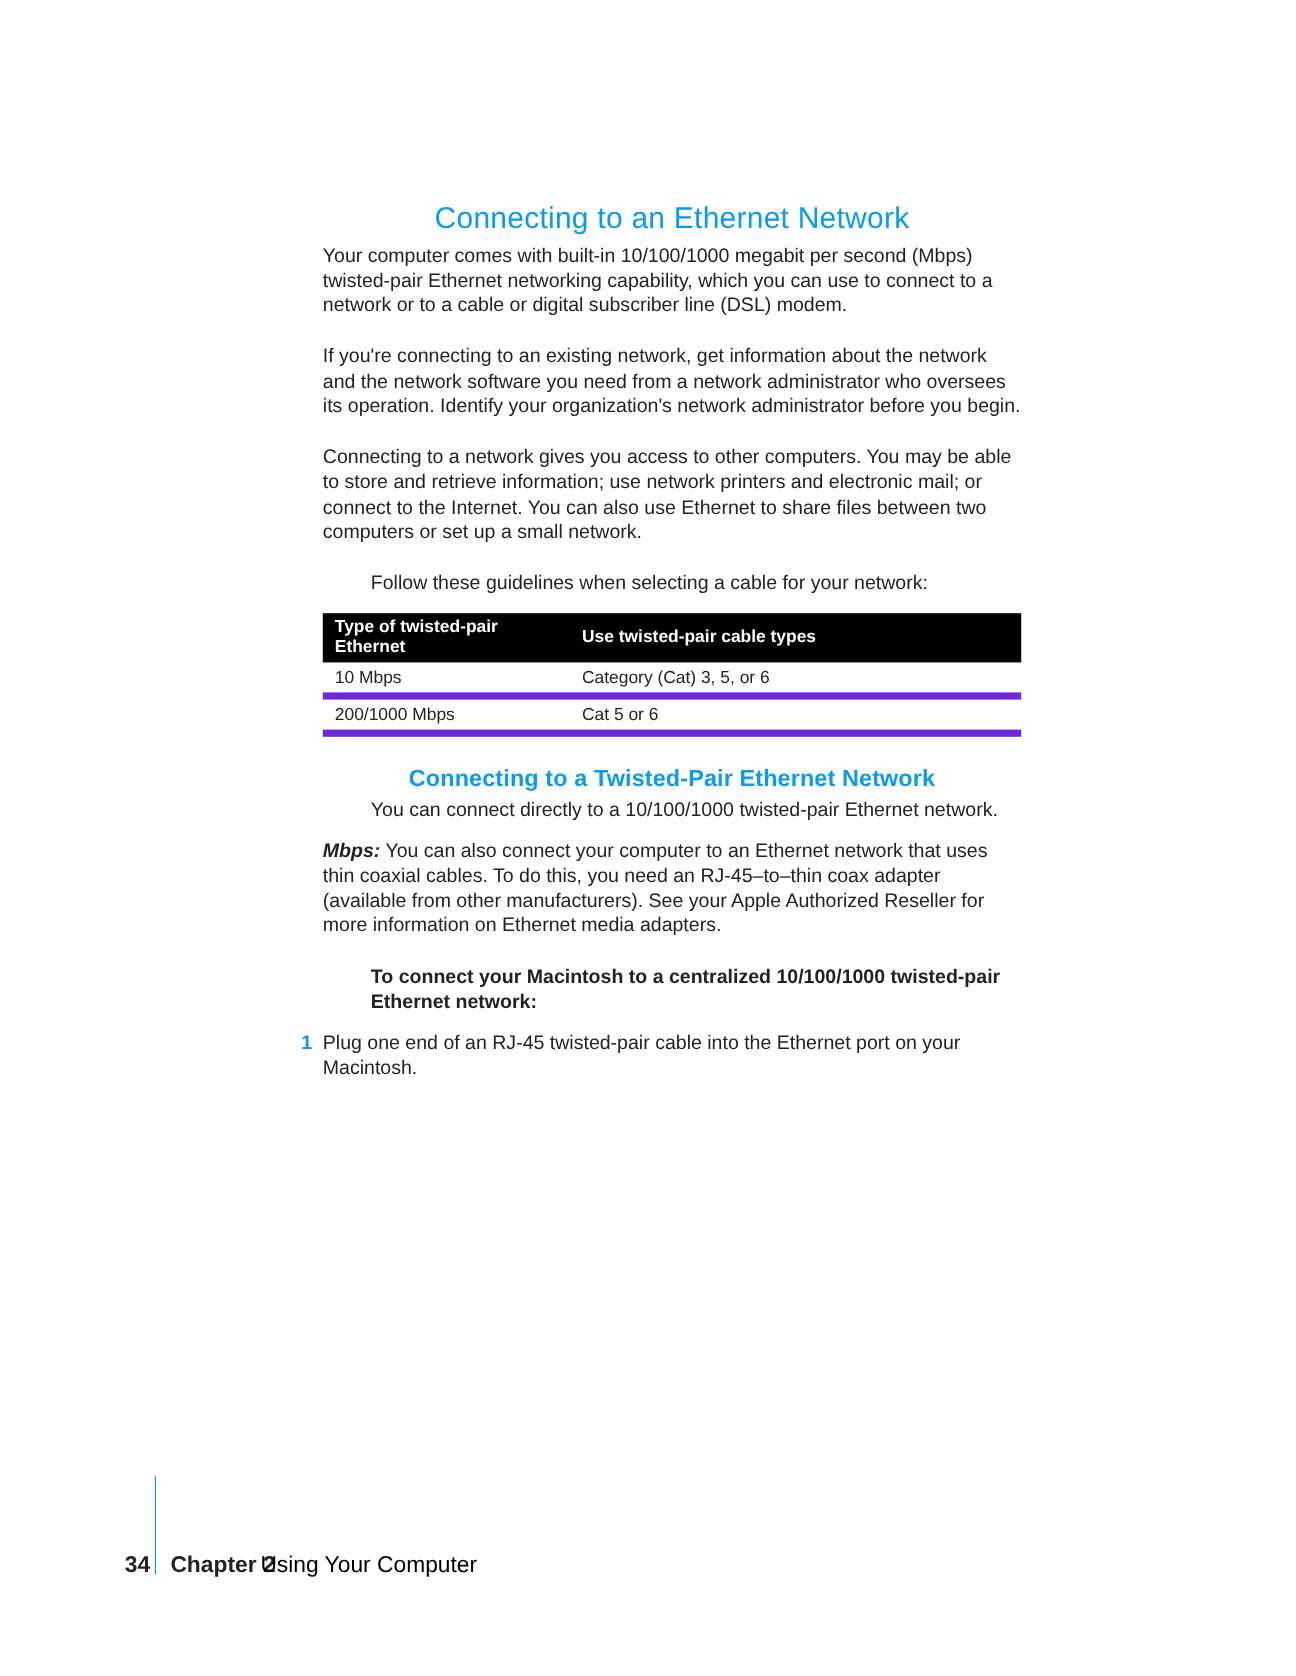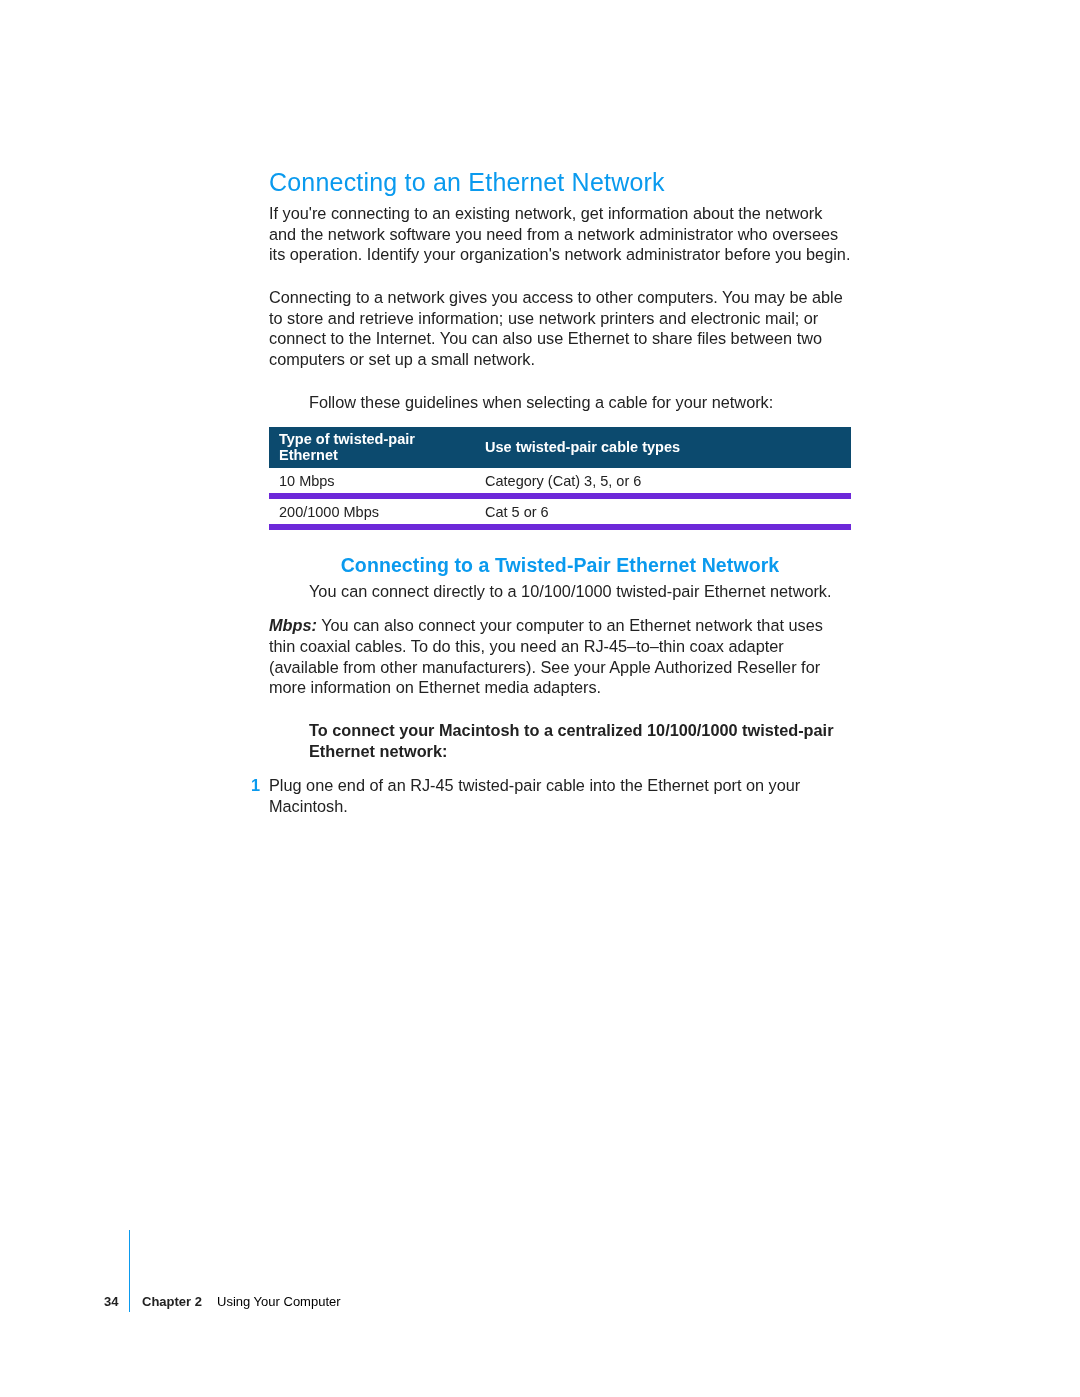--- a/index.html
+++ b/index.html
@@ -22,37 +22,38 @@
   .content {
     margin-left: 269px;
     width: 582px;
   }
   .h1 {
     color: #0a9aee;
     font-size: 25px;
     font-weight: 400;
     margin: 0 0 6px 0;
     letter-spacing: 0.2px;
+    text-align: center;
   }
   .p {
     font-size: 16.3px;
     line-height: 1.27;
     margin: 0 0 22px 0;
     font-weight: 400;
     color: #222;
   }
   .p.tight { margin-bottom: 14px; margin-left: 40px; }
   table.cable {
     width: 100%;
     border-collapse: collapse;
     font-size: 14.5px;
     margin-bottom: 24px;
   }
   table.cable thead th {
-    background: #0c4a6e;
+    background: #000000;
     color: #fff;
     text-align: left;
     font-weight: 700;
     padding: 4px 10px 5px 10px;
     font-size: 14.5px;
   }
   table.cable thead th:first-child { width: 186px; }
   table.cable tbody td {
     padding: 5px 10px 4px 10px;
     border-bottom: 6px solid #6d28d9;
@@ -86,21 +87,21 @@
     color: #0a9aee;
     font-weight: 700;
     font-size: 16.3px;
   }
   .footer {
     position: absolute;
     left: 107px;
     right: 0;
     bottom: 79px;
     height: 24px;
-    font-size: 13px;
+    font-size: 19px;
   }
   .footer .rule {
     position: absolute;
     left: 22px;
     top: -64px;
     width: 1px;
     height: 82px;
     background: #0a9aee;
   }
   .footer .pagenum {
@@ -125,20 +126,21 @@
     font-weight: 400;
   }
 </style>
 </head>
 <body>
 
 <div class="page">
   <div class="content">
     <h1 class="h1">Connecting to an Ethernet Network</h1>
 
+    <p class="p">Your computer comes with built-in 10/100/1000 megabit per second (Mbps) twisted-pair Ethernet networking capability, which you can use to connect to a network or to a cable or digital subscriber line (DSL) modem.</p>
     <p class="p">If you're connecting to an existing network, get information about the network and the network software you need from a network administrator who oversees its operation. Identify your organization's network administrator before you begin.</p>
     <p class="p">Connecting to a network gives you access to other computers. You may be able to store and retrieve information; use network printers and electronic mail; or connect to the Internet. You can also use Ethernet to share files between two computers or set up a small network.</p>
     <p class="p tight">Follow these guidelines when selecting a cable for your network:</p>
 
     <table class="cable">
       <thead>
         <tr>
           <th>Type of twisted-pair Ethernet</th>
           <th>Use twisted-pair cable types</th>
         </tr>

